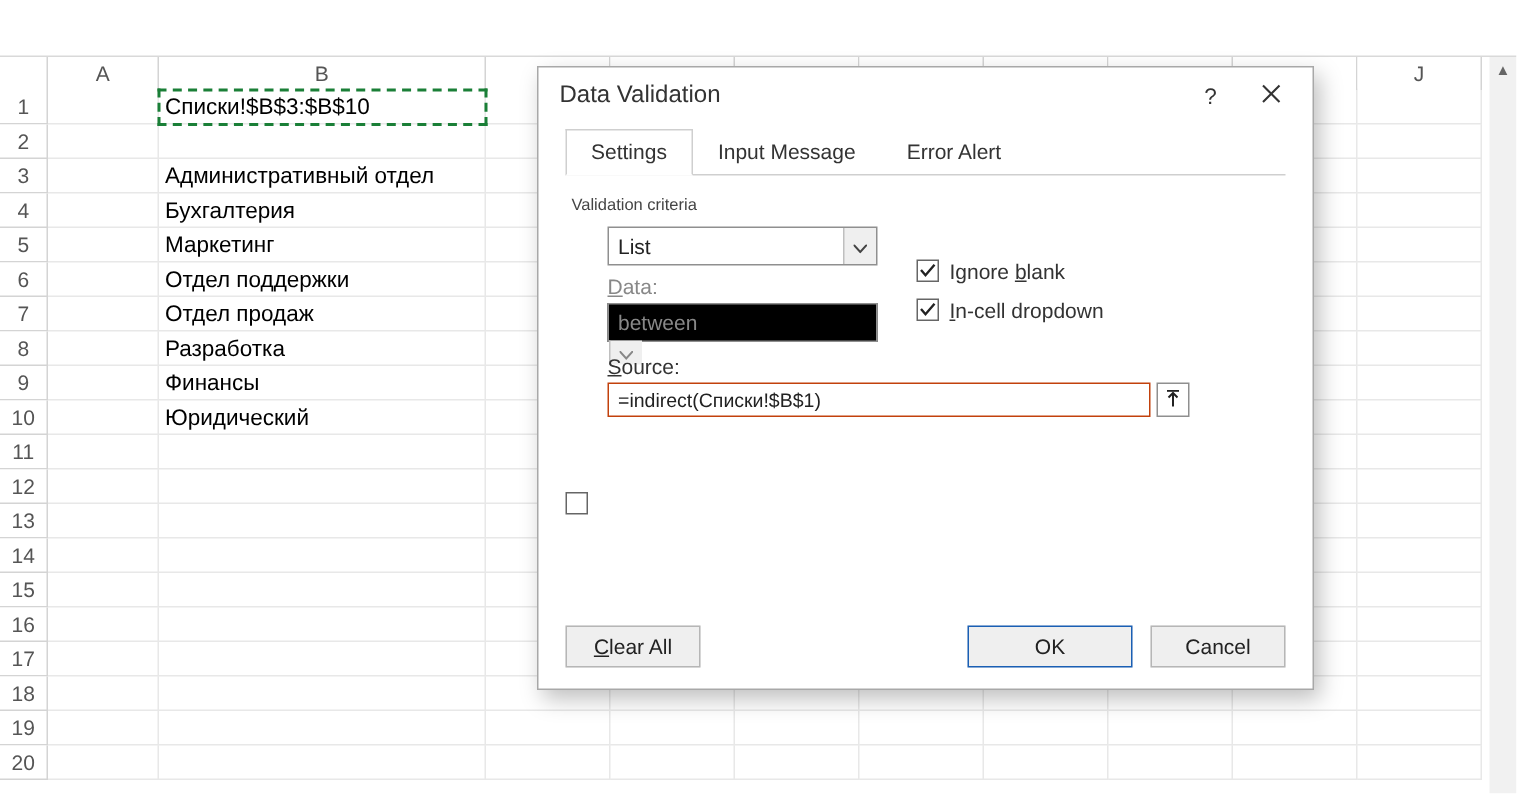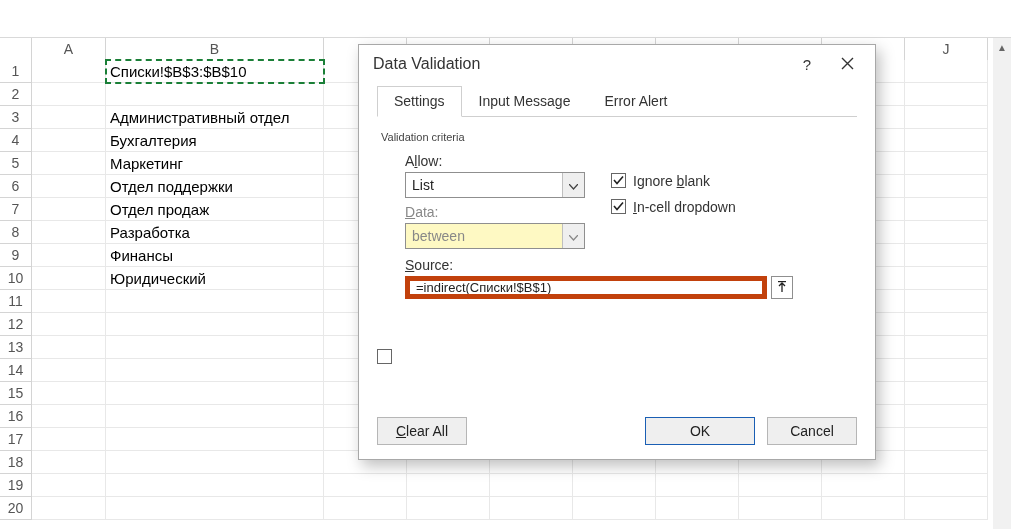--- a/index.html
+++ b/index.html
@@ -181,21 +181,21 @@
     flex:1; padding:0 6px; line-height:24px; font-size:14px; color:#222;
   }
   .combo .combo-btn {
     width:22px;
     border-left:1px solid #bfbfbf;
     background:#efefef;
     display:flex; align-items:center; justify-content:center;
   }
   .combo .combo-btn svg { width:9px; height:6px; }
   .combo.disabled .combo-text { color:#888; }
-  .combo.disabled { background:#fef9c3; }
+  .combo.disabled { background:#000000;flex-direction:column; }
 
   .checks { padding-top:0; }
   .check {
     display:flex; gap:7px;
     font-size:14px; color:#333;
     height:26px;
   }
   .checkbox {
     width:15px; height:15px;
     border:1px solid #666;
@@ -206,21 +206,21 @@
   .check .ul { text-decoration:underline; }
 
   .source-label { margin-top:8px; }
   .source-wrap {
     margin:3px 0 0 24px;
     display:flex; gap:4px;
     width: 388px;
   }
   .source-input {
     flex:1; height:23px;
-    border:5px solid #c2410c;
+    border:1px solid #c2410c;
     padding:0 6px; font-size:13px;
     font-family: "Segoe UI", Tahoma, sans-serif;
     color:#222;
   }
   .range-btn {
     width:22px; height:23px;
     border:1px solid #8f8f8f;
     background:#fff;
     display:flex; align-items:center; justify-content:center;
   }
@@ -562,23 +562,20 @@
       <div class="tab active">Settings</div>
       <div class="tab">Input Message</div>
       <div class="tab">Error Alert</div>
     </div>
 
     <div class="groupbox">
       <div class="group-title">Validation criteria</div>
 
       <div class="form-row">
         <div class="form-col">
-          <div class="flabel">
-            <span>A</span><span class="ul">l</span><span>low:</span>
-          </div>
           <div class="combo">
             <div class="combo-text">List</div>
             <div class="combo-btn">
               <span>
                 <svg viewBox="0 0 9 6">
                     <path d="M0 0 L4.5 5 L9 0" fill="none" stroke="#444" stroke-width="1.3"></path>
                   </svg>
               </span>
             </div>
           </div>

